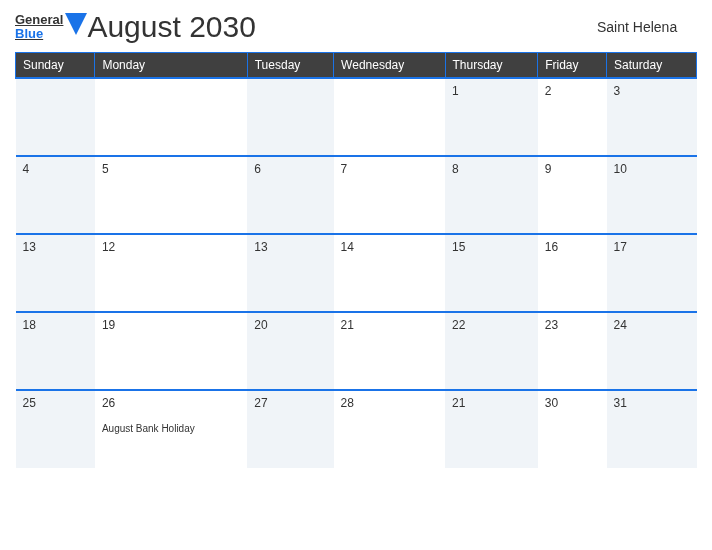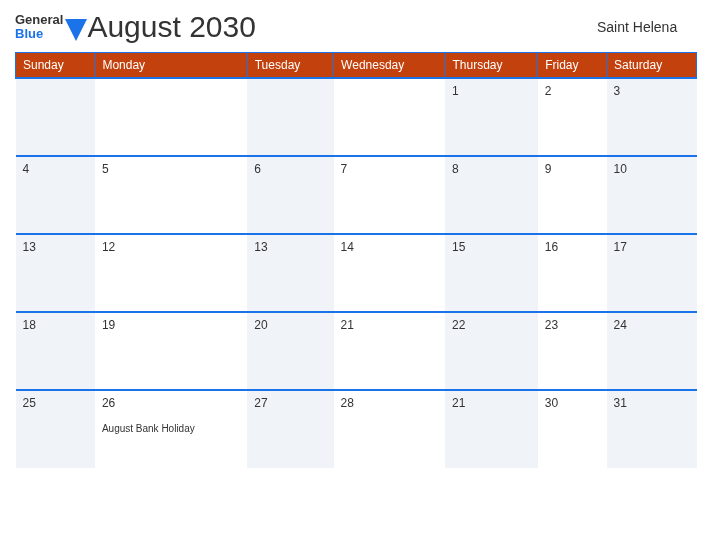--- a/index.html
+++ b/index.html
@@ -17,24 +17,25 @@
       padding: 10px 15px;
     }
     .header {
       display: flex;
       align-items: center;
       justify-content: space-between;
       margin-bottom: 8px;
     }
     .logo {
       display: flex;
-      align-items: flex-end;
+      align-items: flex-start;
       font-size: 13px;
       font-weight: bold;
       color: #333;
+      text-decoration: underline;
     }
     .logo-text {
       line-height: 1.1;
     }
     .logo-general {
       color: #333;
       font-size: 13px;
       font-weight: bold;
     }
     .logo-blue {
@@ -60,21 +61,21 @@
       font-size: 14px;
       color: #333;
       text-align: left;
       min-width: 100px;
     }
     .calendar-table {
       width: 100%;
       border-collapse: collapse;
     }
     .calendar-table thead tr th {
-      background: #c2410c;
+      background: #404040;
       color: #fff;
       font-size: 12px;
       font-weight: normal;
       text-align: left;
       padding: 5px 7px;
       border: 1px solid #1a73e8;
     }
     .calendar-table tbody tr td {
       border-top: 2px solid #1a73e8;
       border-left: none;

